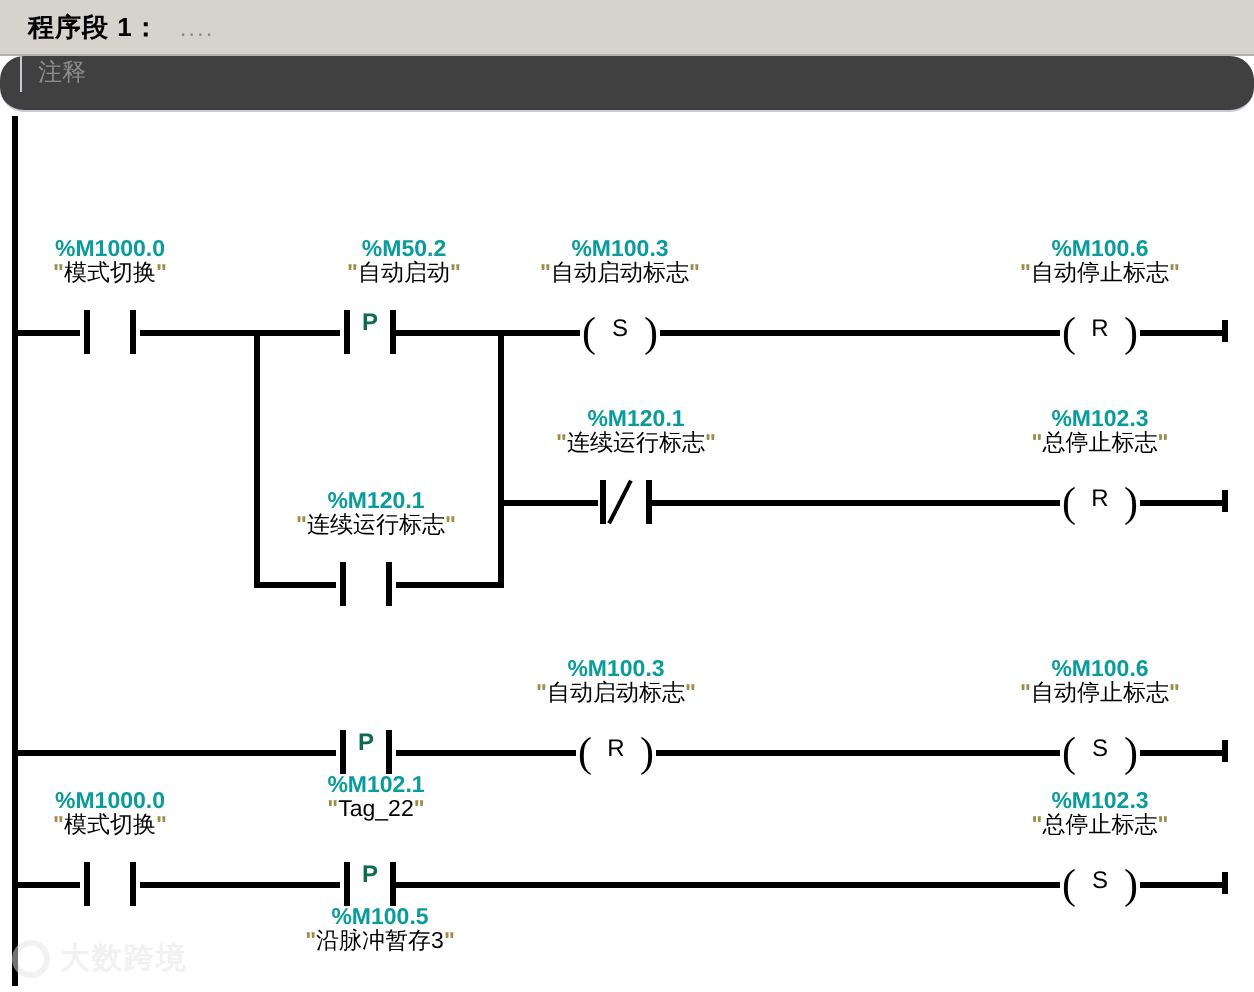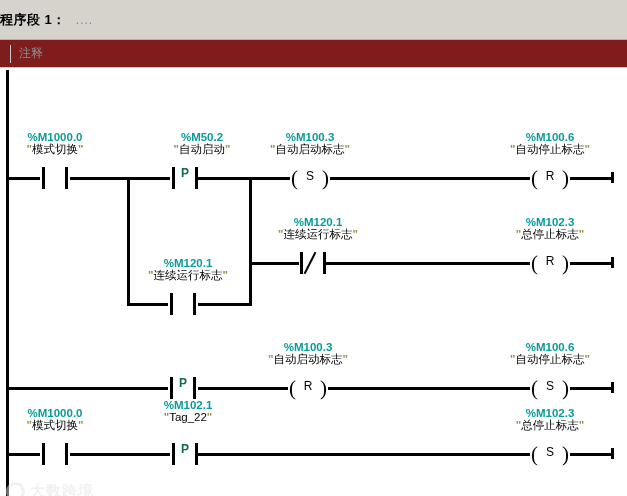--- a/index.html
+++ b/index.html
@@ -4,28 +4,28 @@
 <style>
   html,body{margin:0;padding:0;}
   body{
     width:627px;height:496px;
     background:#ffffff;
     font-family:"Liberation Sans","DejaVu Sans",sans-serif;
     overflow:hidden;position:relative;
   }
   
   .net-header{
-    height:40px;background:#d6d3cd;border-bottom:1px solid #b5b2ac;
-    display:flex;align-items:center;box-sizing:border-box;
+    height:28px;background:#d6d3cd;border-bottom:1px solid #b5b2ac;
+    display:flex;align-items:center;padding-left:14px;box-sizing:border-box;
   }
   .net-title{font-size:13px;font-weight:bold;color:#000;letter-spacing:.5px;}
   .net-dots{font-size:12px;color:#8a8a8a;margin-left:10px;letter-spacing:1px;}
   .comment-row{
-    height:28px;background:#7f1d1d;border-bottom:1px solid #c9c9d6;
-    display:flex;align-items:center;box-sizing:border-box;
+    height:28px;background:#404040;border-bottom:1px solid #c9c9d6;
+    display:flex;align-items:flex-start;box-sizing:border-box;border-radius:12px;
   }
   .comment-bar{width:1px;height:18px;background:#c9c9d6;margin-left:10px;}
   .comment-text{font-size:12px;color:#8d8d8d;margin-left:8px;}
 
   
   .ladder{position:relative;width:507px;height:437px;background:#fff;}
   .wire{position:absolute;background:#000;}
   .h{height:3px;}
   .v{width:3px;}
 
@@ -218,20 +218,24 @@
     <div class="addr">%M1000.0</div>
     <div class="sym"><span class="q">"</span>模式切换<span class="q">"</span></div>
   </div>
   <div class="wire h" style="left:70px;top:385px;width:100px;"></div>
 
   <div class="contact" style="left:168px;top:375px;">
     <div class="bar l"></div>
     <div class="pchar">P</div>
     <div class="bar r"></div>
   </div>
+  <div class="lbl" style="left:135px;top:397px;width:110px;">
+    <div class="addr">%M100.5</div>
+    <div class="sym"><span class="q">"</span>沿脉冲暂存3<span class="q">"</span></div>
+  </div>
   <div class="wire h" style="left:198px;top:385px;width:332px;"></div>
 
   <div class="coil" style="left:528px;top:374px;">
     <div class="pl">(</div>
     <div class="ch">S</div>
     <div class="pr">)</div>
   </div>
   <div class="lbl" style="left:495px;top:339px;width:110px;">
     <div class="addr">%M102.3</div>
     <div class="sym"><span class="q">"</span>总停止标志<span class="q">"</span></div>

